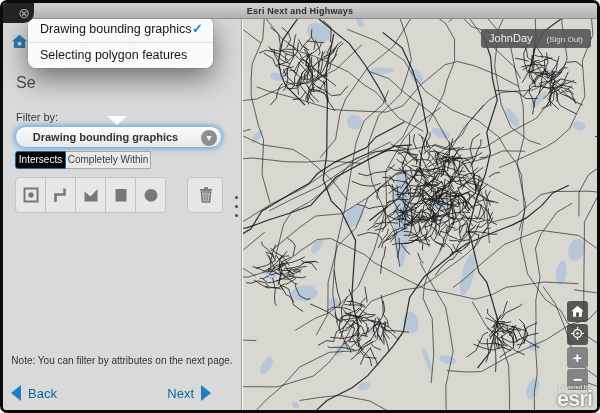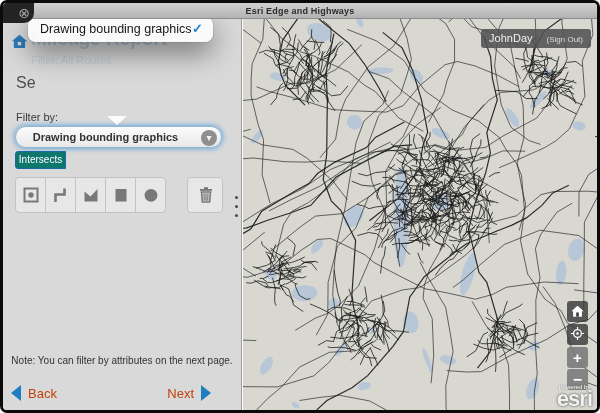--- a/index.html
+++ b/index.html
@@ -32,41 +32,41 @@
   .dd-chevron{position:absolute;right:4px;top:2.5px;width:16px;height:16px;border-radius:50%;
               background:#8f8f8f;color:#f4f4f4;font-size:10px;line-height:15px;text-align:center;}
   
   .tabs{position:absolute;left:12px;top:132px;height:18px;display:flex;width:207px;}
   .tab{height:18px;font-size:10px;line-height:16px;text-align:center;border:1px solid #a9a9a9;
        background:#e9e9e9;color:#3c3c3c;cursor:pointer;}
   .tab+.tab{border-left:none;}
   .tab.first{border-radius:3px 0 0 3px;width:51px;}
   .tab.mid{width:85px;}
   .tab.last{border-radius:0 3px 3px 0;width:71px;}
-  .tab.active{background:#0f766e;border-color:#186aa5;color:#fff;}
+  .tab.active{background:#000000;border-color:#186aa5;color:#fff;}
   
   .tools{position:absolute;left:12px;top:158px;height:36px;}
   .toolbtn{position:absolute;top:0;width:31px;height:36px;background:#e7e7e7;border:1px solid #c3c3c3;
            padding:0;cursor:pointer;}
   .toolbtn svg{position:absolute;left:5px;top:7px;}
   .toolbtn.b0{left:0;border-radius:4px 0 0 4px;}
   .toolbtn.b1{left:30px;}
   .toolbtn.b2{left:60px;}
   .toolbtn.b3{left:90px;}
   .toolbtn.b4{left:120px;border-radius:0 4px 4px 0;}
   .toolbtn.trash{left:172px;width:36px;border-radius:4px;}
   .toolbtn.trash svg{left:8px;}
   
   .dots{position:absolute;left:230px;top:177px;width:6px;cursor:col-resize;}
   .dots i{display:block;width:3px;height:3px;border-radius:50%;background:#4c4c4c;margin:0 auto 6px;}
   
   .note{position:absolute;left:0;right:0;top:336px;text-align:center;font-size:10px;color:#333;}
   .nav-back{position:absolute;left:8px;top:366px;display:flex;align-items:center;cursor:pointer;}
   .nav-next{position:absolute;right:30px;top:366px;display:flex;align-items:center;cursor:pointer;}
-  .nav-label{font-size:13px;color:#c2410c;}
+  .nav-label{font-size:13px;color:#0369a1;}
   .chev{width:0;height:0;border-top:8px solid transparent;border-bottom:8px solid transparent;}
   .chev.left{border-right:10px solid #1f7ec2;margin-right:7px;}
   .chev.right{border-left:10px solid #1f7ec2;margin-left:7px;}
   
   .popover{position:absolute;left:25px;top:-2px;width:185px;background:rgba(253,253,253,0.9);
            border-radius:8px;box-shadow:0 10px 28px rgba(0,0,0,.5),0 0 0 1px rgba(0,0,0,.08);z-index:10;}
   .menu-item{position:relative;padding:6px 12px;font-size:12.5px;color:#161616;line-height:13px;cursor:pointer;}
   .menu-item+.menu-item{border-top:1px solid #dedede;}
   .menu-item .check{position:absolute;right:10px;top:5px;color:#1d86d2;font-size:13px;font-weight:bold;}
   .caret-down{position:absolute;left:104px;top:97px;width:0;height:0;z-index:10;
@@ -90,21 +90,21 @@
   .esri-logo .pb{font-size:6px;color:#fdfdfd;text-shadow:0 0 2px #555;display:block;margin-bottom:-2px;}
   .esri-logo .brand{font-size:22px;font-weight:bold;color:#f2f2f2;text-shadow:0 0 3px #666,0 0 1px #444;
                     letter-spacing:-1px;}
 </style>
 </head>
 <body>
 
 <div class="window">
 
   <div class="titlebar">
-    <div class="title">Esri Edge and Highways</div>
+    <div class="title">Esri Next and Highways</div>
   </div>
   <div class="corner-dark"></div>
   <div class="close-btn">⊗</div>
 
   <div class="panel">
     <div class="wm-title">Mileage Report</div>
     <div class="wm-sub">Filter: All Routes</div>
     <span class="panel-home">
       <svg width="17" height="17" viewBox="0 0 20 20">
         <path d="M10 2 L19 9.6 H16.6 V17.5 H3.4 V9.6 H1 Z" fill="#2e7cb8"></path>
@@ -114,20 +114,21 @@
     <div class="se-frag">Se</div>
     <div class="filter-label">Filter by:</div>
 
     <div class="dropdown">
       <div class="dd-text">Drawing bounding graphics</div>
       <div class="dd-chevron">▾</div>
     </div>
 
     <div class="tabs">
       <div class="tab first active">Intersects</div>
+      <div class="tab mid">Completely Within</div>
     </div>
 
     <div class="tools">
       <button class="toolbtn b0">
         <svg width="20" height="20" viewBox="0 0 20 20">
           <rect x="3.5" y="3.5" width="13" height="13" fill="none" stroke="#787878" stroke-width="2"></rect>
           <circle cx="10" cy="10" r="2.7" fill="#787878"></circle>
         </svg>
       </button>
       <button class="toolbtn b1">
@@ -178,20 +179,23 @@
     </div>
     <div class="nav-next">
       <span class="nav-label">Next</span>
       <span class="chev right"></span>
     </div>
 
     <div class="popover">
       <div class="menu-item">
         <span>Drawing bounding graphics</span>
         <span class="check">✓</span>
+      </div>
+      <div class="menu-item">
+        <span>Selecting polygon features</span>
       </div>
     </div>
     <div class="caret-down"></div>
   </div>
 
   <div class="map">
     <svg class="roads" width="360" height="397" viewBox="0 0 360 397">
         <ellipse cx="23.5" cy="346.6" rx="9.8" ry="4.8" fill="#b5c5d7" opacity="0.9" transform="rotate(120 23.5 346.6)"></ellipse>
         <ellipse cx="129.0" cy="311.4" rx="3.5" ry="3.3" fill="#b5c5d7" opacity="0.9" transform="rotate(85 129.0 311.4)"></ellipse>
         <ellipse cx="336.1" cy="106.9" rx="4.4" ry="6.8" fill="#b5c5d7" opacity="0.9" transform="rotate(100 336.1 106.9)"></ellipse>

